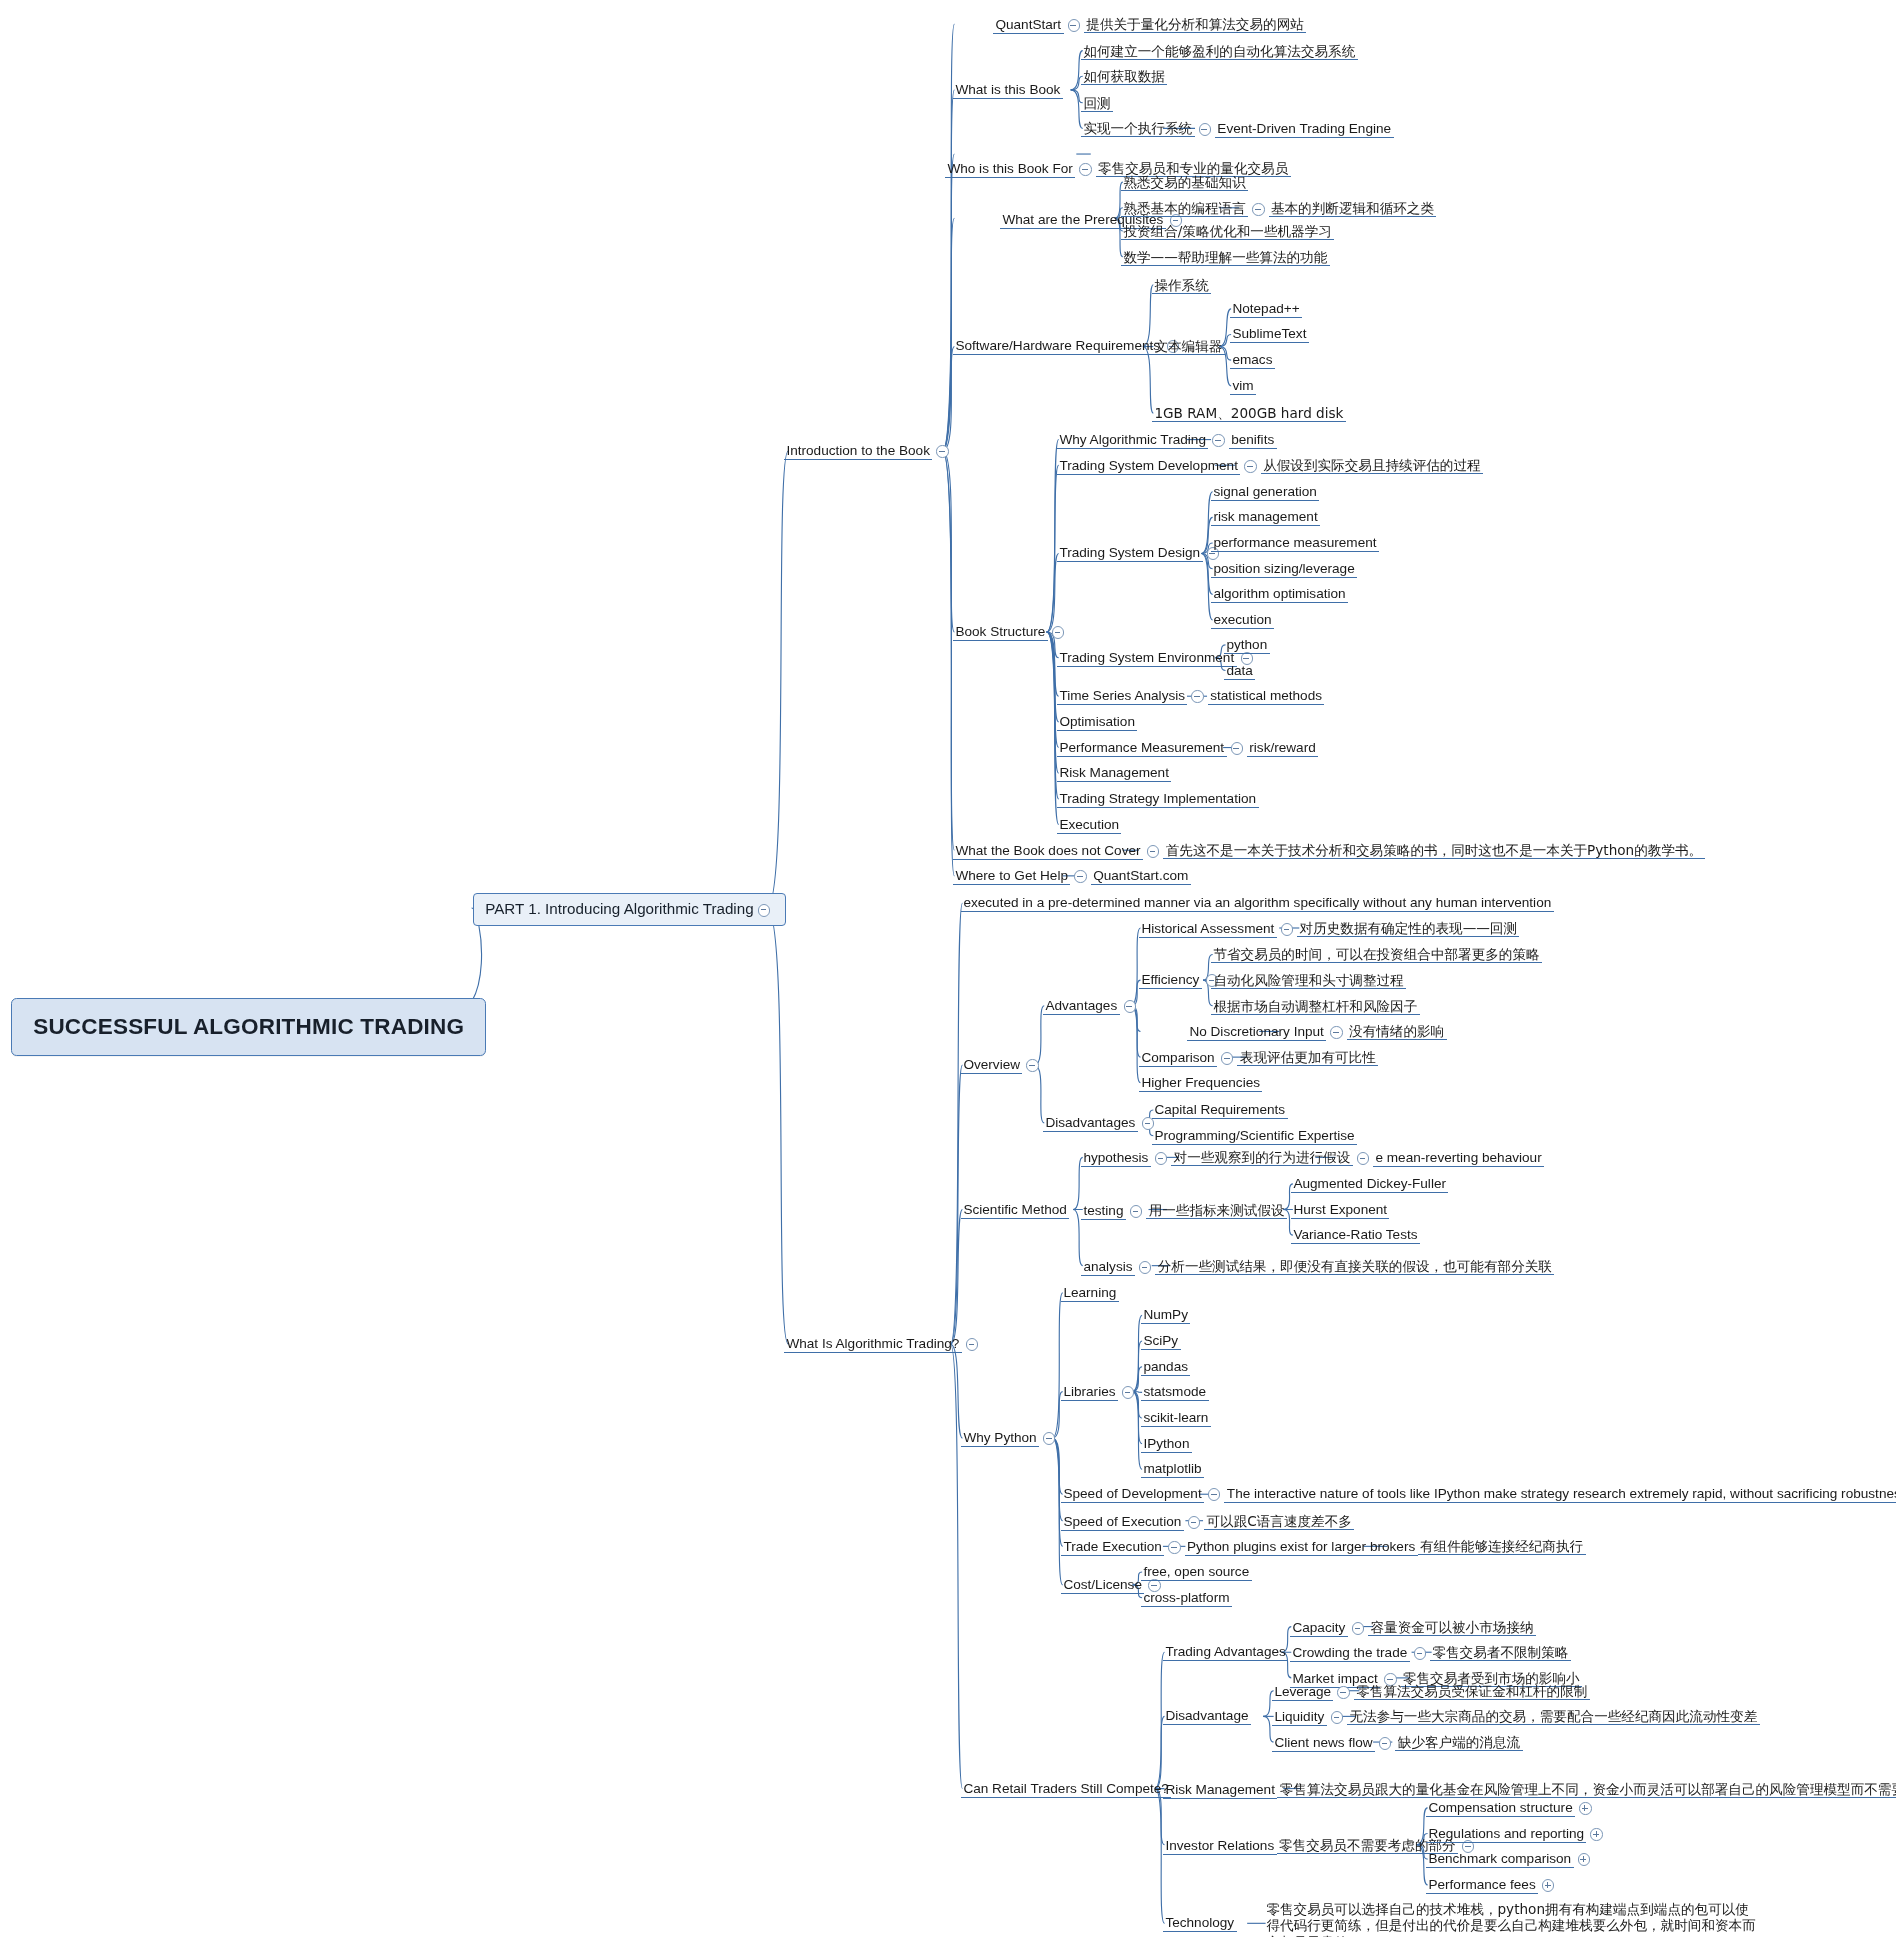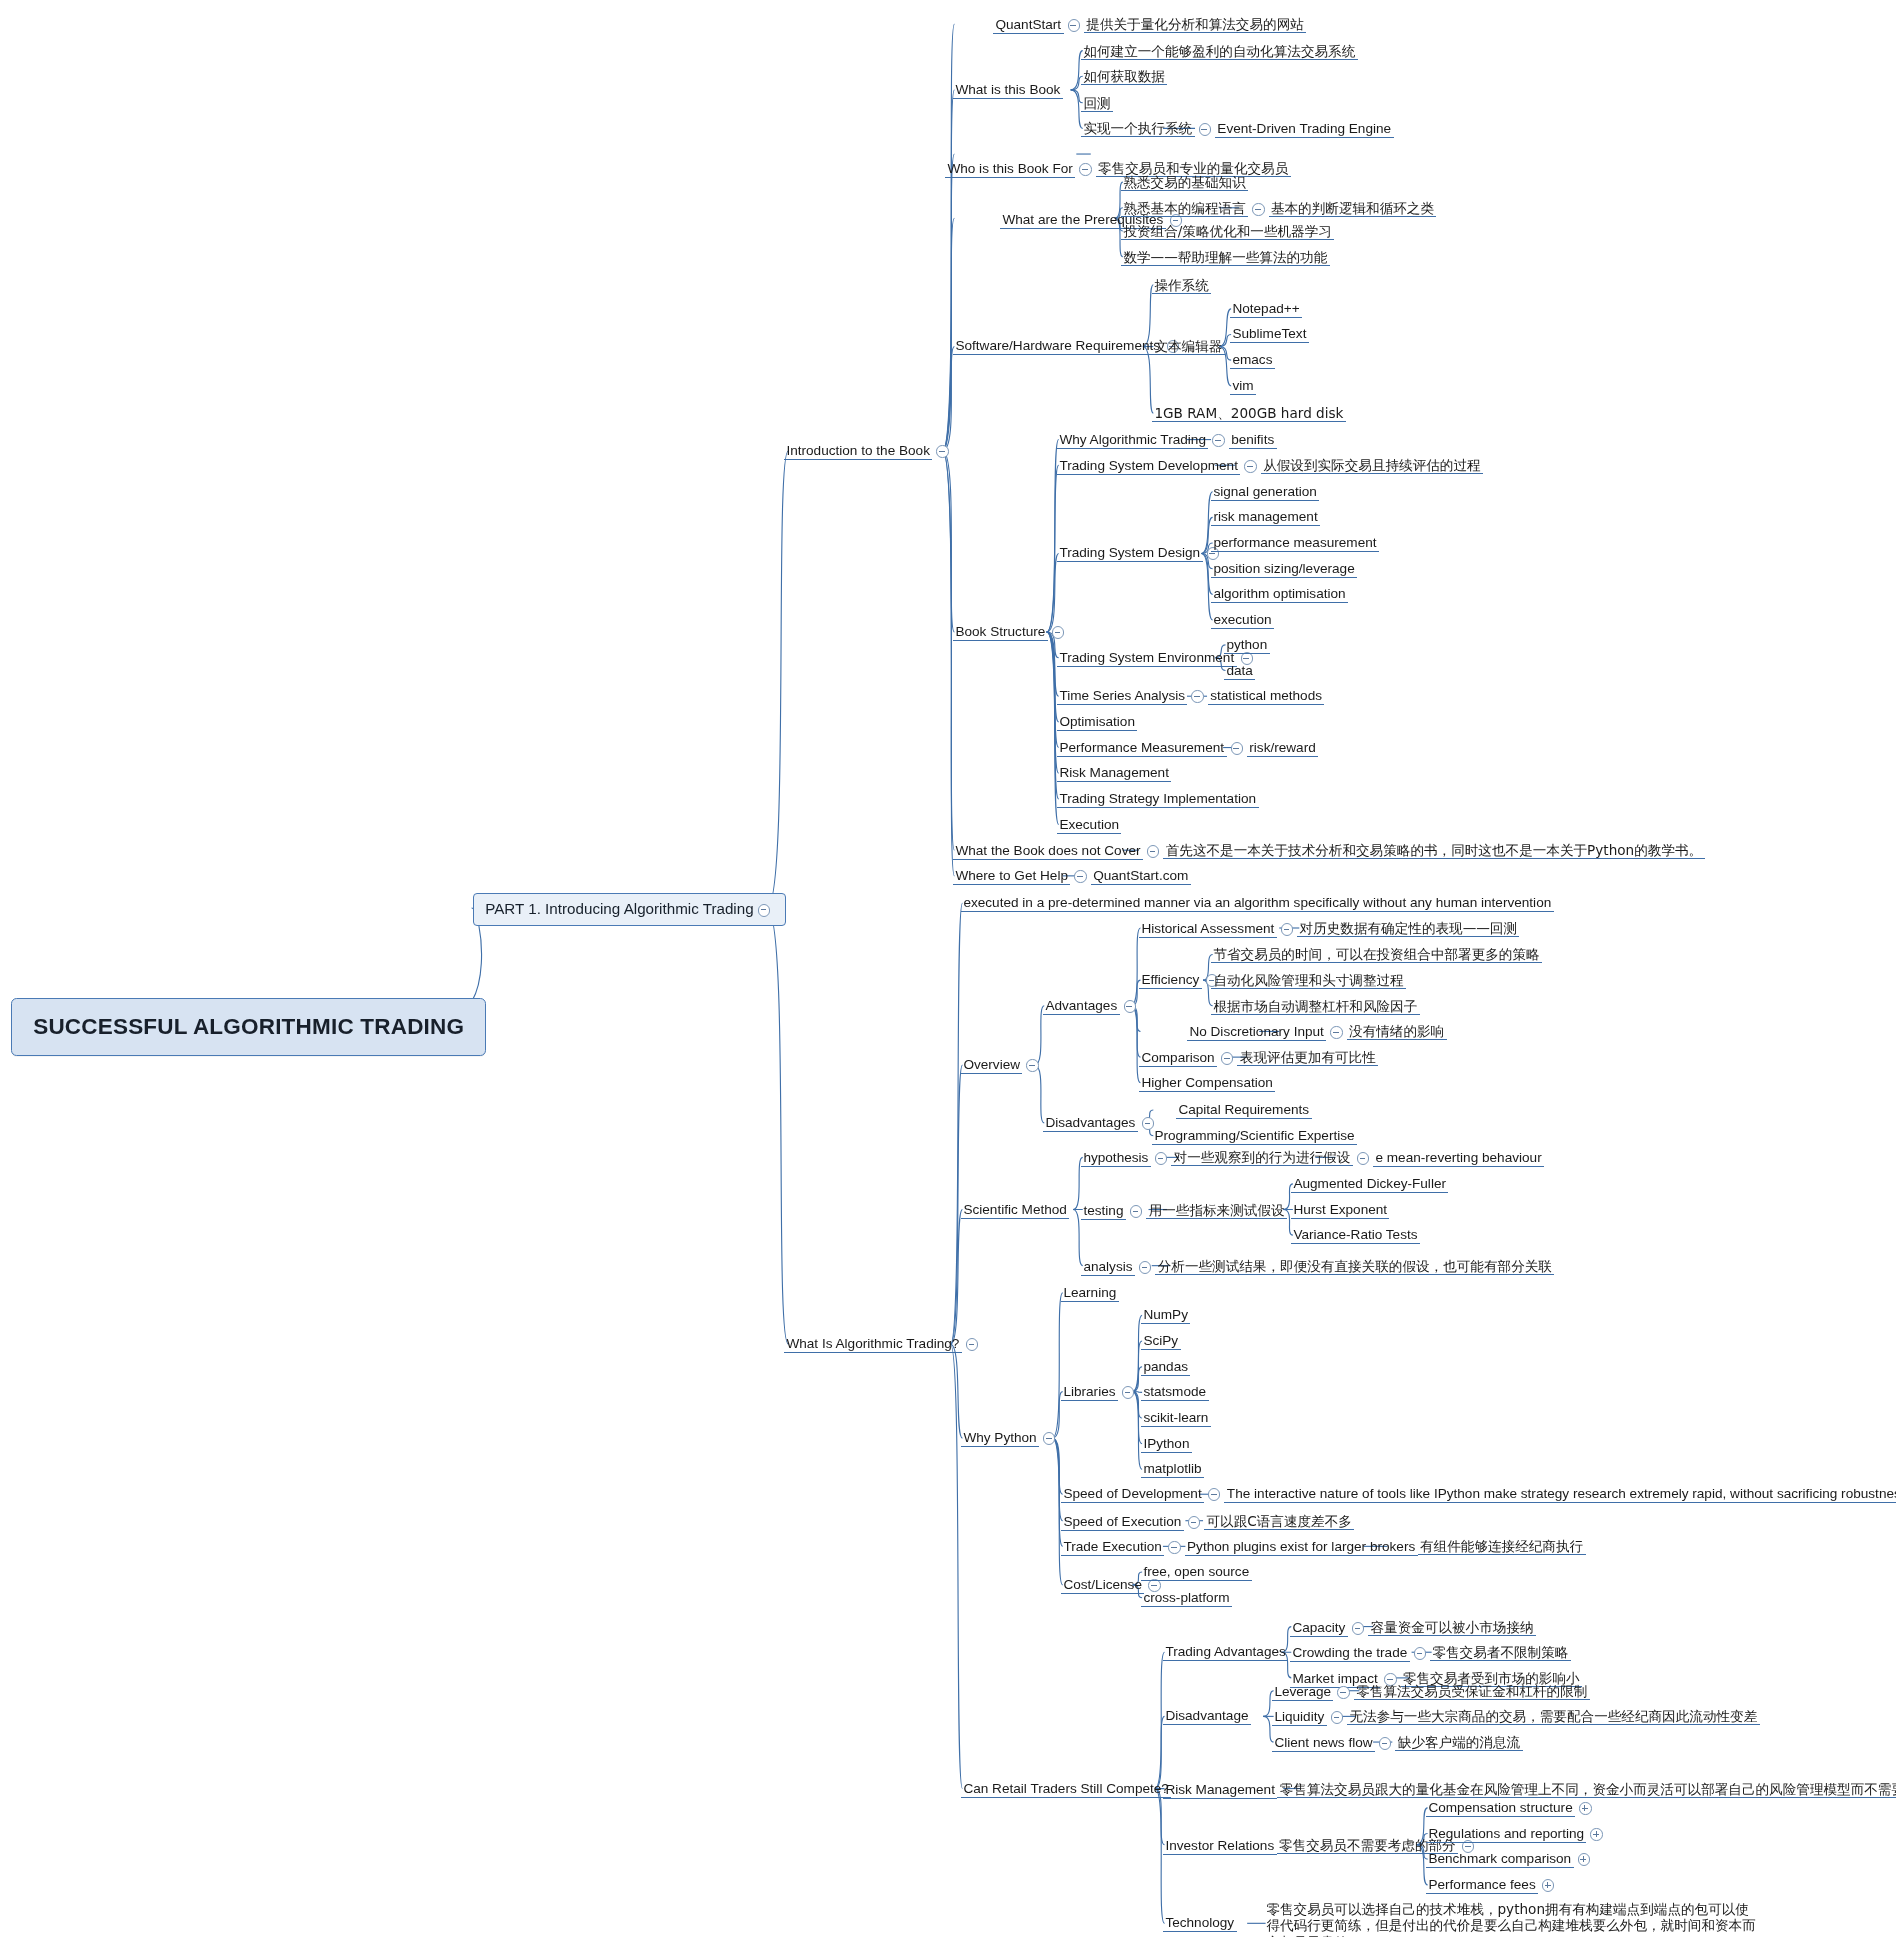--- a/index.html
+++ b/index.html
@@ -253,23 +253,23 @@
 
 <div class="node" style="left:961px;top:1057px;"><span class="lbl underline">Overview</span><span class="toggle"></span></div>
 <div class="node" style="left:1043px;top:998px;"><span class="lbl underline">Advantages</span><span class="toggle"></span></div>
 <div class="node" style="left:1139px;top:920px;"><span class="lbl underline">Historical Assessment</span><span class="toggle"></span><span class="lbl underline cjk">对历史数据有确定性的表现——回测</span></div>
 <div class="node" style="left:1139px;top:972px;"><span class="lbl underline">Efficiency</span><span class="toggle"></span></div>
 <div class="node" style="left:1211px;top:946px;"><span class="lbl underline cjk">节省交易员的时间，可以在投资组合中部署更多的策略</span></div>
 <div class="node" style="left:1211px;top:972px;"><span class="lbl underline cjk">自动化风险管理和头寸调整过程</span></div>
 <div class="node" style="left:1211px;top:998px;"><span class="lbl underline cjk">根据市场自动调整杠杆和风险因子</span></div>
 <div class="node" style="left:1139px;top:1023px;padding-left:48px;"><span class="lbl underline">No Discretionary Input</span><span class="toggle"></span><span class="lbl underline cjk">没有情绪的影响</span></div>
 <div class="node" style="left:1139px;top:1049px;"><span class="lbl underline">Comparison</span><span class="toggle"></span><span class="lbl underline cjk">表现评估更加有可比性</span></div>
-<div class="node" style="left:1139px;top:1075px;"><span class="lbl underline">Higher Compensation</span></div>
+<div class="node" style="left:1139px;top:1075px;"><span class="lbl underline">Higher Frequencies</span></div>
 <div class="node" style="left:1043px;top:1115px;"><span class="lbl underline">Disadvantages</span><span class="toggle"></span></div>
-<div class="node" style="left:1152px;top:1102px;margin-left:24px;"><span class="lbl underline">Capital Requirements</span></div>
+<div class="node" style="left:1152px;top:1102px;"><span class="lbl underline">Capital Requirements</span></div>
 <div class="node" style="left:1152px;top:1128px;"><span class="lbl underline">Programming/Scientific Expertise</span></div>
 
 <div class="node" style="left:961px;top:1202px;"><span class="lbl underline">Scientific Method</span></div>
 <div class="node" style="left:1081px;top:1149px;"><span class="lbl underline">hypothesis</span><span class="toggle"></span><span class="lbl underline cjk">对一些观察到的行为进行假设</span><span class="toggle"></span><span class="lbl underline">e mean-reverting behaviour</span></div>
 <div class="node" style="left:1081px;top:1202px;"><span class="lbl underline">testing</span><span class="toggle"></span><span class="lbl underline cjk">用一些指标来测试假设</span></div>
 <div class="node" style="left:1291px;top:1176px;"><span class="lbl underline">Augmented Dickey-Fuller</span></div>
 <div class="node" style="left:1291px;top:1202px;"><span class="lbl underline">Hurst Exponent</span></div>
 <div class="node" style="left:1291px;top:1227px;"><span class="lbl underline">Variance-Ratio Tests</span></div>
 <div class="node" style="left:1081px;top:1258px;"><span class="lbl underline">analysis</span><span class="toggle"></span><span class="lbl underline cjk">分析一些测试结果，即便没有直接关联的假设，也可能有部分关联</span></div>
 

